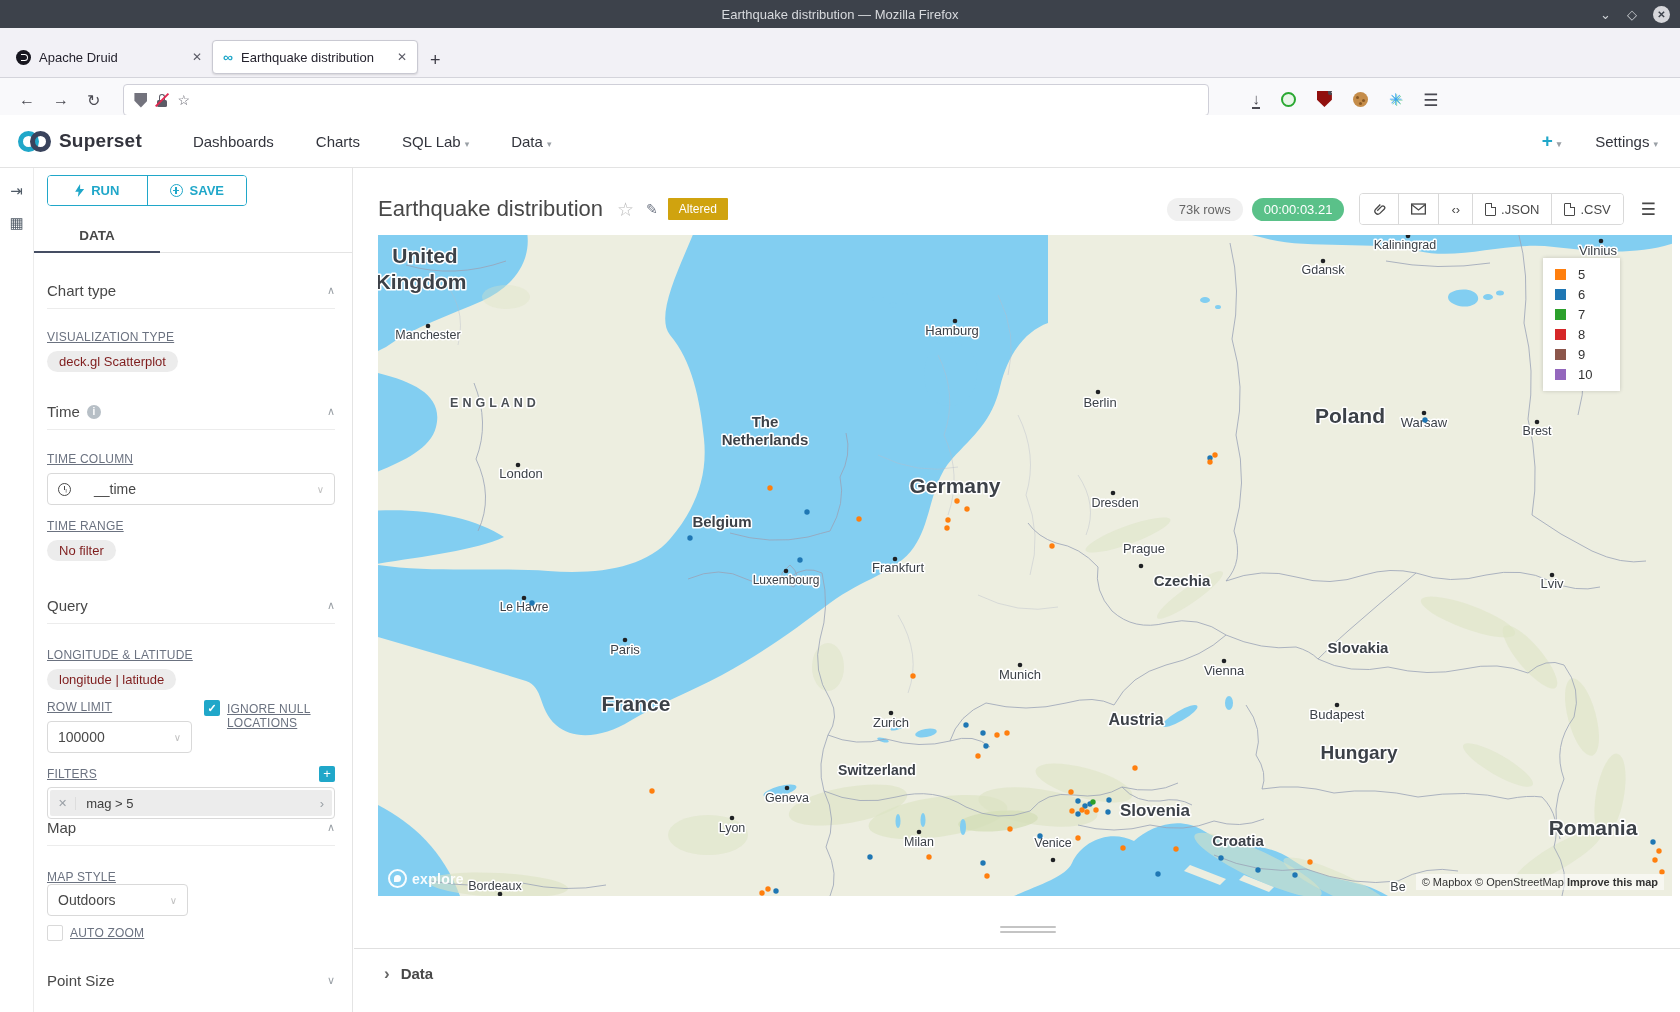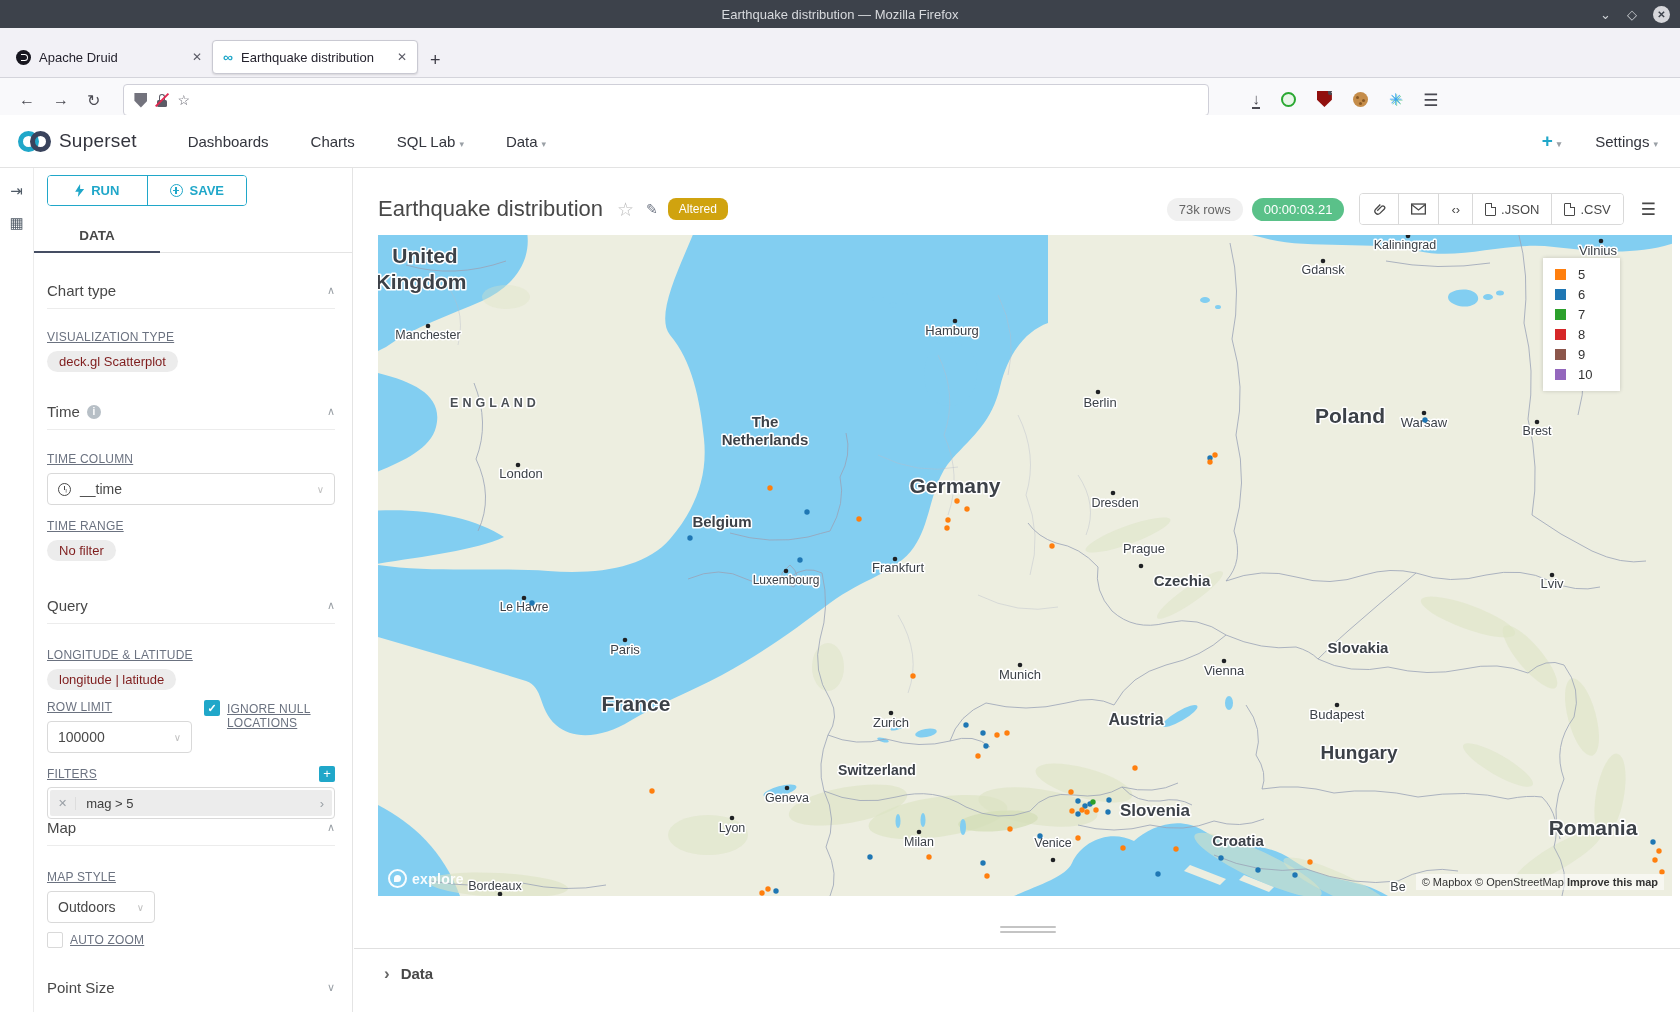--- a/index.html
+++ b/index.html
@@ -46,21 +46,21 @@
   .ub-badge { position:absolute; top:-5px; right:-7px; background:#4a4a52; color:#fff; font-size:9px; padding:0 3px; border-radius:2px; }
   .cookie { width:15px; height:15px; border-radius:50%; background:#c58d4a; position:relative; }
   .cookie:after{ content:""; position:absolute; left:3px; top:4px; width:3px; height:3px; border-radius:50%; background:#8a5a26; box-shadow:6px 3px 0 #8a5a26, 3px 6px 0 #8a5a26;}
   .aster { color:#36a3f7; font-size:16px; text-shadow:1px 1px 0 #7ad0a0; }
 
   
   .ssnav { height:53px; background:#fff; border-bottom:1px solid #e3e3e3; display:flex; align-items:center; padding:0 18px; }
   .logo { display:flex; align-items:center; gap:8px; margin-right:30px; }
   .ring { width:21px; height:21px; border-radius:50%; border:5.5px solid #20a7c9; }
   .ring.dark { border-color:#39435c; margin-left:-9px; }
-  .brand { font-size:19px; font-weight:normal; color:#33343d; letter-spacing:.2px; }
+  .brand { font-size:19px; font-weight:bold; color:#33343d; letter-spacing:.2px; }
   .ssnav-item { font-size:15px; color:#33353d; margin:0 21px; }
   .caret { color:#9aa0a6; font-size:9px; margin-left:4px; }
   .ssnav-right { margin-left:auto; display:flex; align-items:center; gap:34px; padding-right:4px; }
   .plus-new { color:#20a7c9; font-weight:bold; font-size:19px; }
 
   
   .app { position:absolute; top:115px; left:0; right:0; bottom:0; }
   .rail { position:absolute; left:0; top:53px; width:34px; bottom:0; border-right:1px solid #ececec; }
   .rail .ric { display:block; text-align:center; color:#4f5a66; font-size:15px; margin-top:14px; }
   .panel { position:absolute; left:34px; top:53px; width:319px; bottom:0; border-right:1px solid #e4e4e4; overflow:hidden; background:#fff;}
@@ -77,42 +77,42 @@
   .save-ic:after{ left:2px; top:4.5px; width:6.6px; height:1.6px; }
   .ptabrow { margin-top:9px; border-bottom:1px solid #e4e4e4; height:38px; }
   .ptab { width:126px; text-align:center; font-size:13.5px; font-weight:bold; color:#484848; padding-top:13px; height:38px; border-bottom:2px solid #454e63; }
   .pbody { padding:0 17px 0 13px; }
   .sec-h { display:flex; align-items:center; font-size:15px; color:#484848; padding-bottom:9px; border-bottom:1px solid #ececec; }
   .sec-h .chev { margin-left:auto; color:#9aa0a6; font-size:11px; }
   .info-i { width:14px; height:14px; border-radius:50%; background:#b7bfc6; color:#fff; font-size:10px; font-weight:bold;
     display:inline-flex; align-items:center; justify-content:center; margin-left:7px; }
   .ctl-label { font-size:12px; color:#6b7280; letter-spacing:.2px;text-decoration:underline; }
   .pill { display:inline-block; background:#ececec; border-radius:11px; padding:3px 12px; font-size:13px; color:#7f1d1d; }
-  .select { height:30px; border:1px solid #d9d9d9; border-radius:4px; display:flex; align-items:center; padding:15px 10px; gap:9px;
+  .select { height:30px; border:1px solid #d9d9d9; border-radius:4px; display:flex; align-items:center; padding:15px 10px; gap:23px;
     font-size:14px; color:#484848; background:#fff; }
   .select .chevd { margin-left:auto; color:#c0c0c0; font-size:10px; }
   .clock { width:13px; height:13px; border:1.5px solid #484848; border-radius:50%; position:relative; }
   .clock:after { content:""; position:absolute; left:4.6px; top:2px; width:1.4px; height:4px; background:#484848; box-shadow:1.6px 2.8px 0 -0.2px #484848;}
   .two-col { display:flex; }
   .cb { width:16px; height:16px; border-radius:2px; flex:none; }
   .cb.on { background:#20a7c9; color:#fff; font-size:11px; font-weight:bold; text-align:center; line-height:16px; }
   .cb.off { background:#fff; border:1px solid #d9d9d9; }
   .plus-btn { width:16px; height:16px; background:#20a7c9; border-radius:2px; color:#fff; font-size:13px; line-height:15px; text-align:center; }
   .filter-box { margin-top:5px; height:32px; border:1px solid #d9d9d9; border-radius:4px; padding:2px; background:#fff; }
   .filter-chip { height:26px; background:#ececec; border-radius:2px; display:flex; align-items:center; font-size:13px; color:#3f3f3f; }
   .fc-x { padding:0 8px; color:#9aa0a6; font-size:11px; border-right:1px solid #ddd; }
   .fc-t { padding:0 10px; flex:1; }
   .fc-arr { padding:0 8px; color:#9aa0a6; font-size:13px; }
 
   
   .chart-header { display:flex; align-items:center; padding:26px 16px 0 24px; height:56px; }
   .chart-title { font-size:22px; color:#484848; }
   .star-ic { color:#b9b9b9; font-size:19px; margin-left:14px; }
   .pencil-ic { color:#6b7280; font-size:14px; margin-left:12px; }
-  .altered { background:#d0a30f; color:#fff; font-size:12px; padding:4px 11px; border-radius:8px; margin-left:10px; }
+  .altered { background:#d0a30f; color:#fff; font-size:12px; padding:4px 11px; border-radius:1px; margin-left:10px; }
   .hdr-right { margin-left:auto; display:flex; align-items:center; gap:9px; }
   .badge-gray { background:#f0f0f0; color:#666; font-size:13px; padding:4px 12px; border-radius:12px; }
   .badge-green { background:#5ac189; color:#fff; font-size:13px; padding:4px 12px; border-radius:12px; }
   .act-group { display:flex; border:1px solid #d9d9d9; border-radius:4px; overflow:hidden; height:32px; margin-left:6px; }
   .act-cell { display:flex; align-items:center; justify-content:center; padding:0 12px; color:#484848; font-size:13px; gap:5px; background:#fff;}
   .act-cell + .act-cell { border-left:1px solid #d9d9d9; }
   .doc-ic { width:11px; height:13px; border:1.3px solid #484848; border-radius:1px; position:relative; }
   .doc-ic:after{ content:""; position:absolute; right:-1px; top:-1px; width:4px; height:4px; background:#fff; border-left:1.3px solid #484848; border-bottom:1.3px solid #484848; }
   .menu-ic { color:#484848; font-size:17px; padding:0 8px; }
 
@@ -285,21 +285,21 @@
         </div>
       </div>
 
       <div class="sec-h" style="">
         <span>Map</span>
           <span class="chev">∧</span>
       </div>
       <div class="two-col" style="margin-top:24px">
         <div style="width:157px">
           <div class="ctl-label">MAP STYLE</div>
-          <div class="select" style="margin-top:7px;width:108px">
+          <div class="select" style="margin-top:0;width:141px">
             <span>Outdoors</span>
             <span class="chevd">∨</span>
           </div>
           <div style="display:flex;gap:7px;align-items:center;margin-top:9px">
             <span class="cb off"></span>
             <span class="ctl-label">AUTO ZOOM</span>
           </div>
         </div>
       </div>
 

